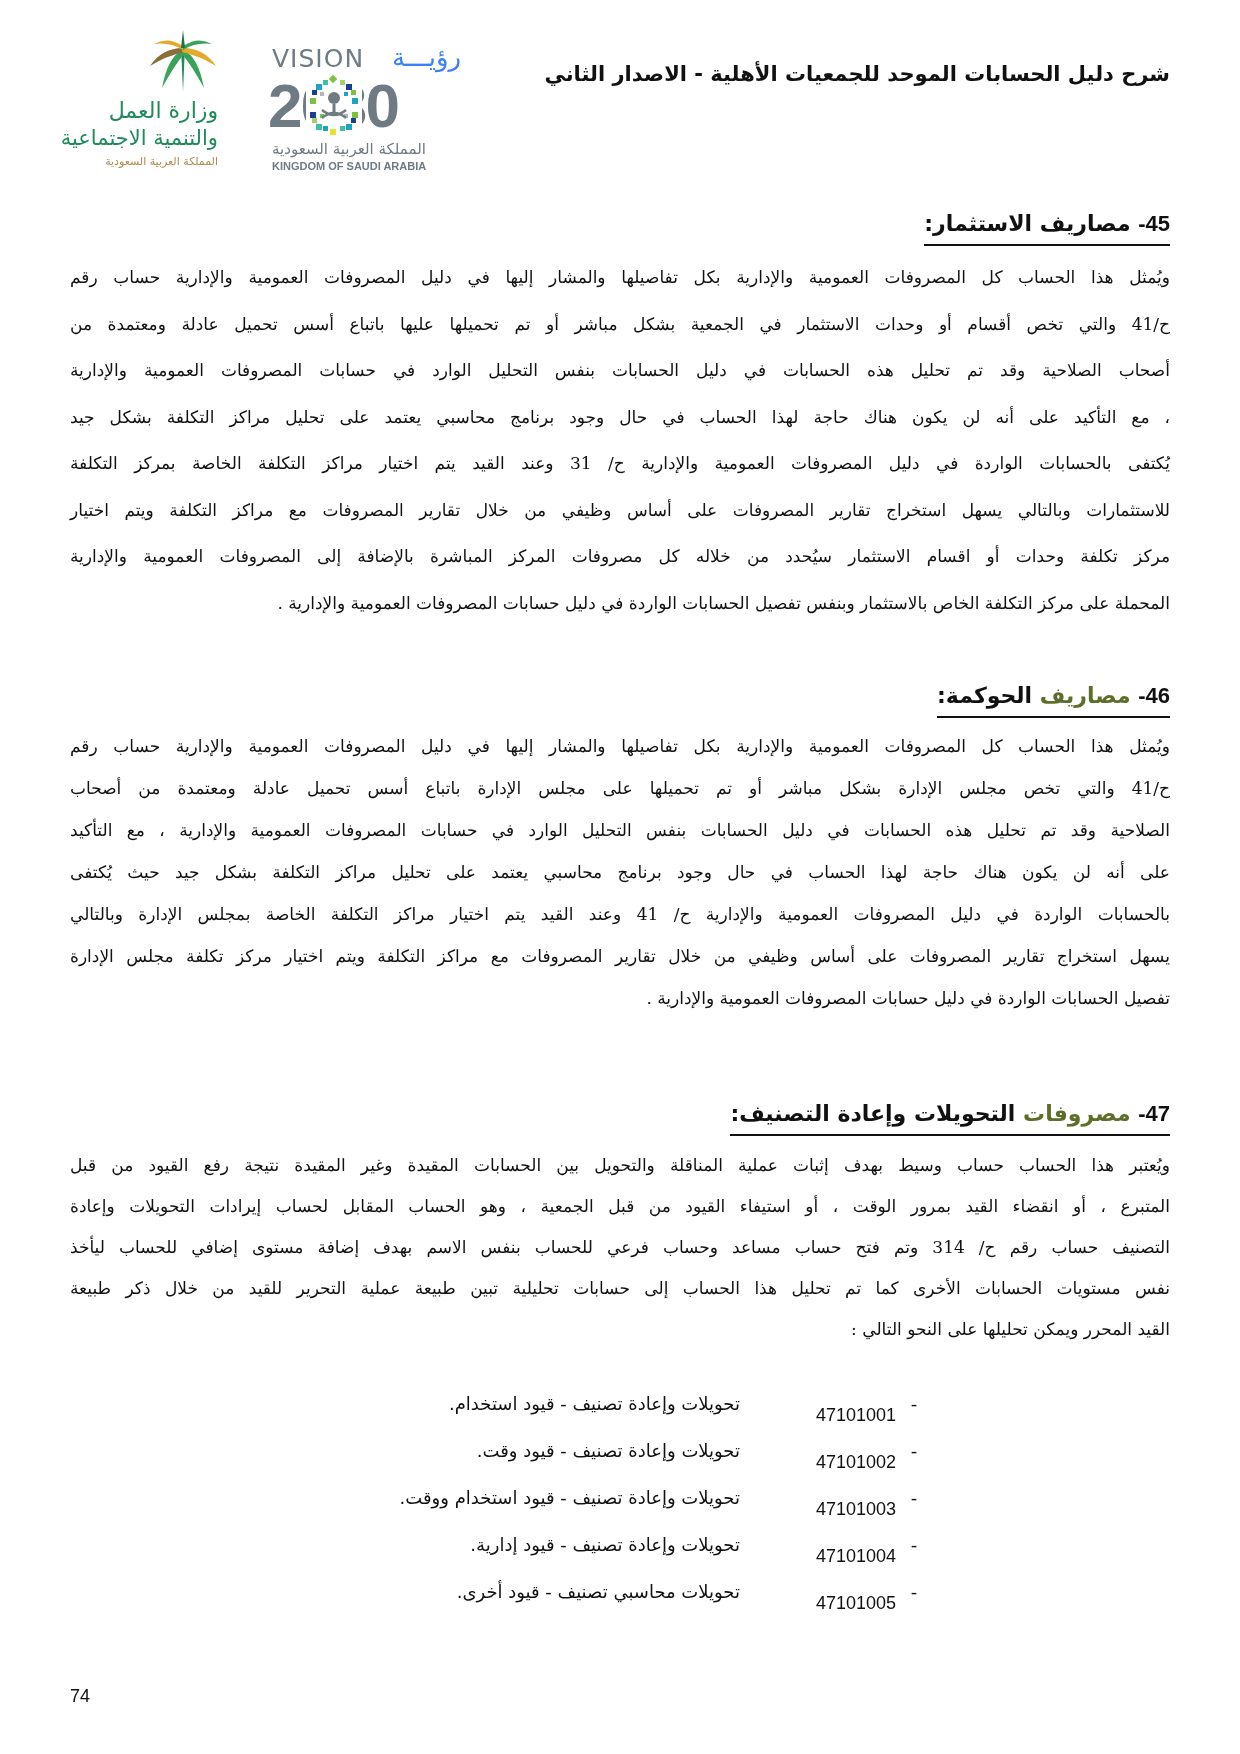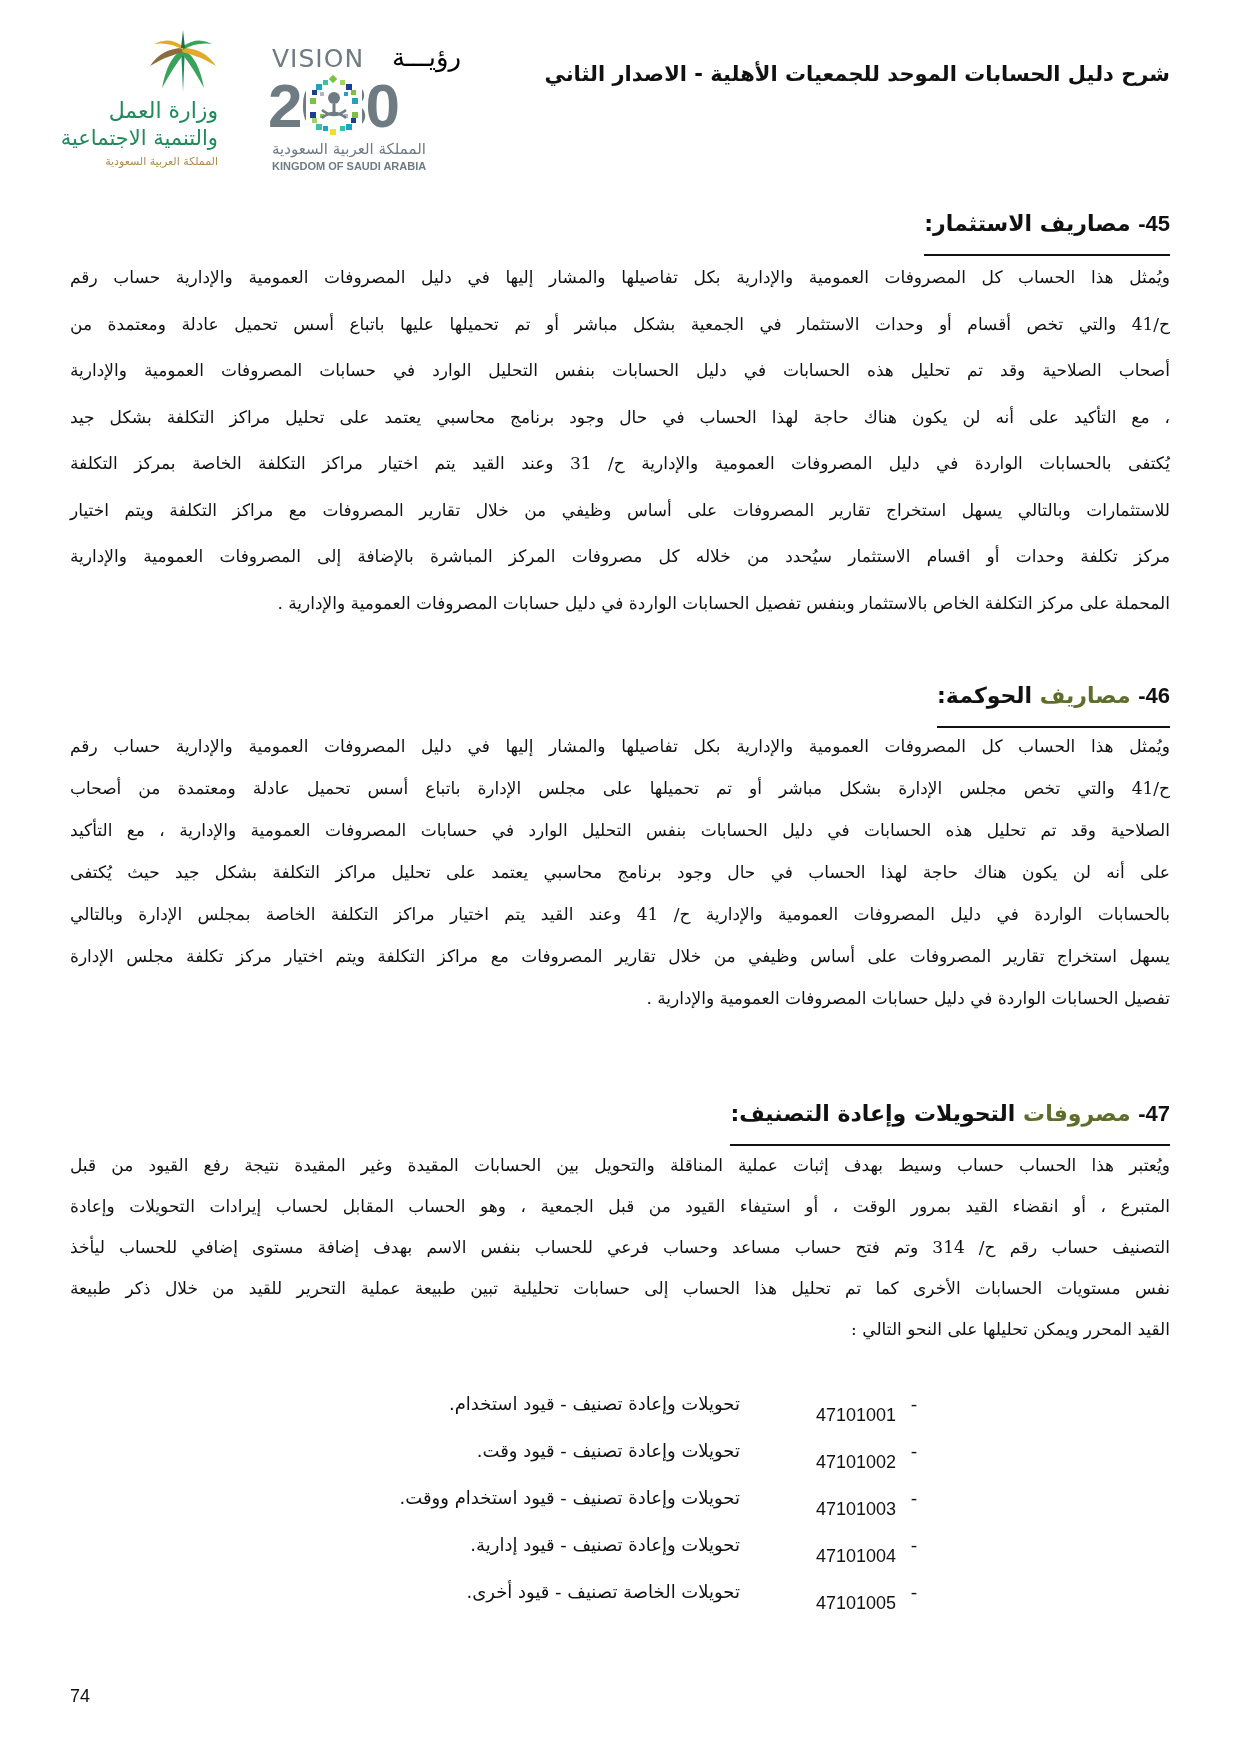--- a/index.html
+++ b/index.html
@@ -80,21 +80,21 @@
     font-size: 25px;
     color: #6f7b82;
     letter-spacing: 1px;
     white-space: nowrap;
   }
   .logo-vision .v-top-ar {
     position: absolute;
     left: 130px;
     top: -2px;
     font-size: 26px;
-    color: #000000;
+    color: #3b82f6;
     direction: rtl;
     white-space: nowrap;
   }
   .logo-vision .v-year {
     position: absolute;
     left: 6px;
     top: 26px;
     font-size: 62px;
     font-weight: bold;
     color: #6f7b82;
@@ -129,21 +129,21 @@
   
   .section-heading {
     position: absolute;
     right: 70px;
     direction: rtl;
     font-size: 22px;
     font-weight: bold;
     white-space: nowrap;
     color: #111;
     border-bottom: 2px solid #111;
-    padding-bottom: 16px;
+    padding-bottom: 6px;
     line-height: 28px;
   }
   .section-heading .accent { color: #5d6e2a; }
   .section-heading .num { font-family: "Liberation Sans", sans-serif; }
 
   .paragraph {
     position: absolute;
     right: 70px;
     direction: rtl;
     text-align: justify;
@@ -313,19 +313,19 @@
       <span class="desc">تحويلات وإعادة تصنيف - قيود استخدام ووقت.</span>
     </div>
     <div class="list-item">
       <span class="dash">-</span>
       <span class="code">47101004</span>
       <span class="desc">تحويلات وإعادة تصنيف - قيود إدارية.</span>
     </div>
     <div class="list-item">
       <span class="dash">-</span>
       <span class="code">47101005</span>
-      <span class="desc">تحويلات الخاصة تصنيف - قيود أخرى.</span>
+      <span class="desc">تحويلات محاسبي تصنيف - قيود أخرى.</span>
     </div>
   </div>
 
   <div class="page-number">74</div>
 
 </div>
 
 </body></html>

